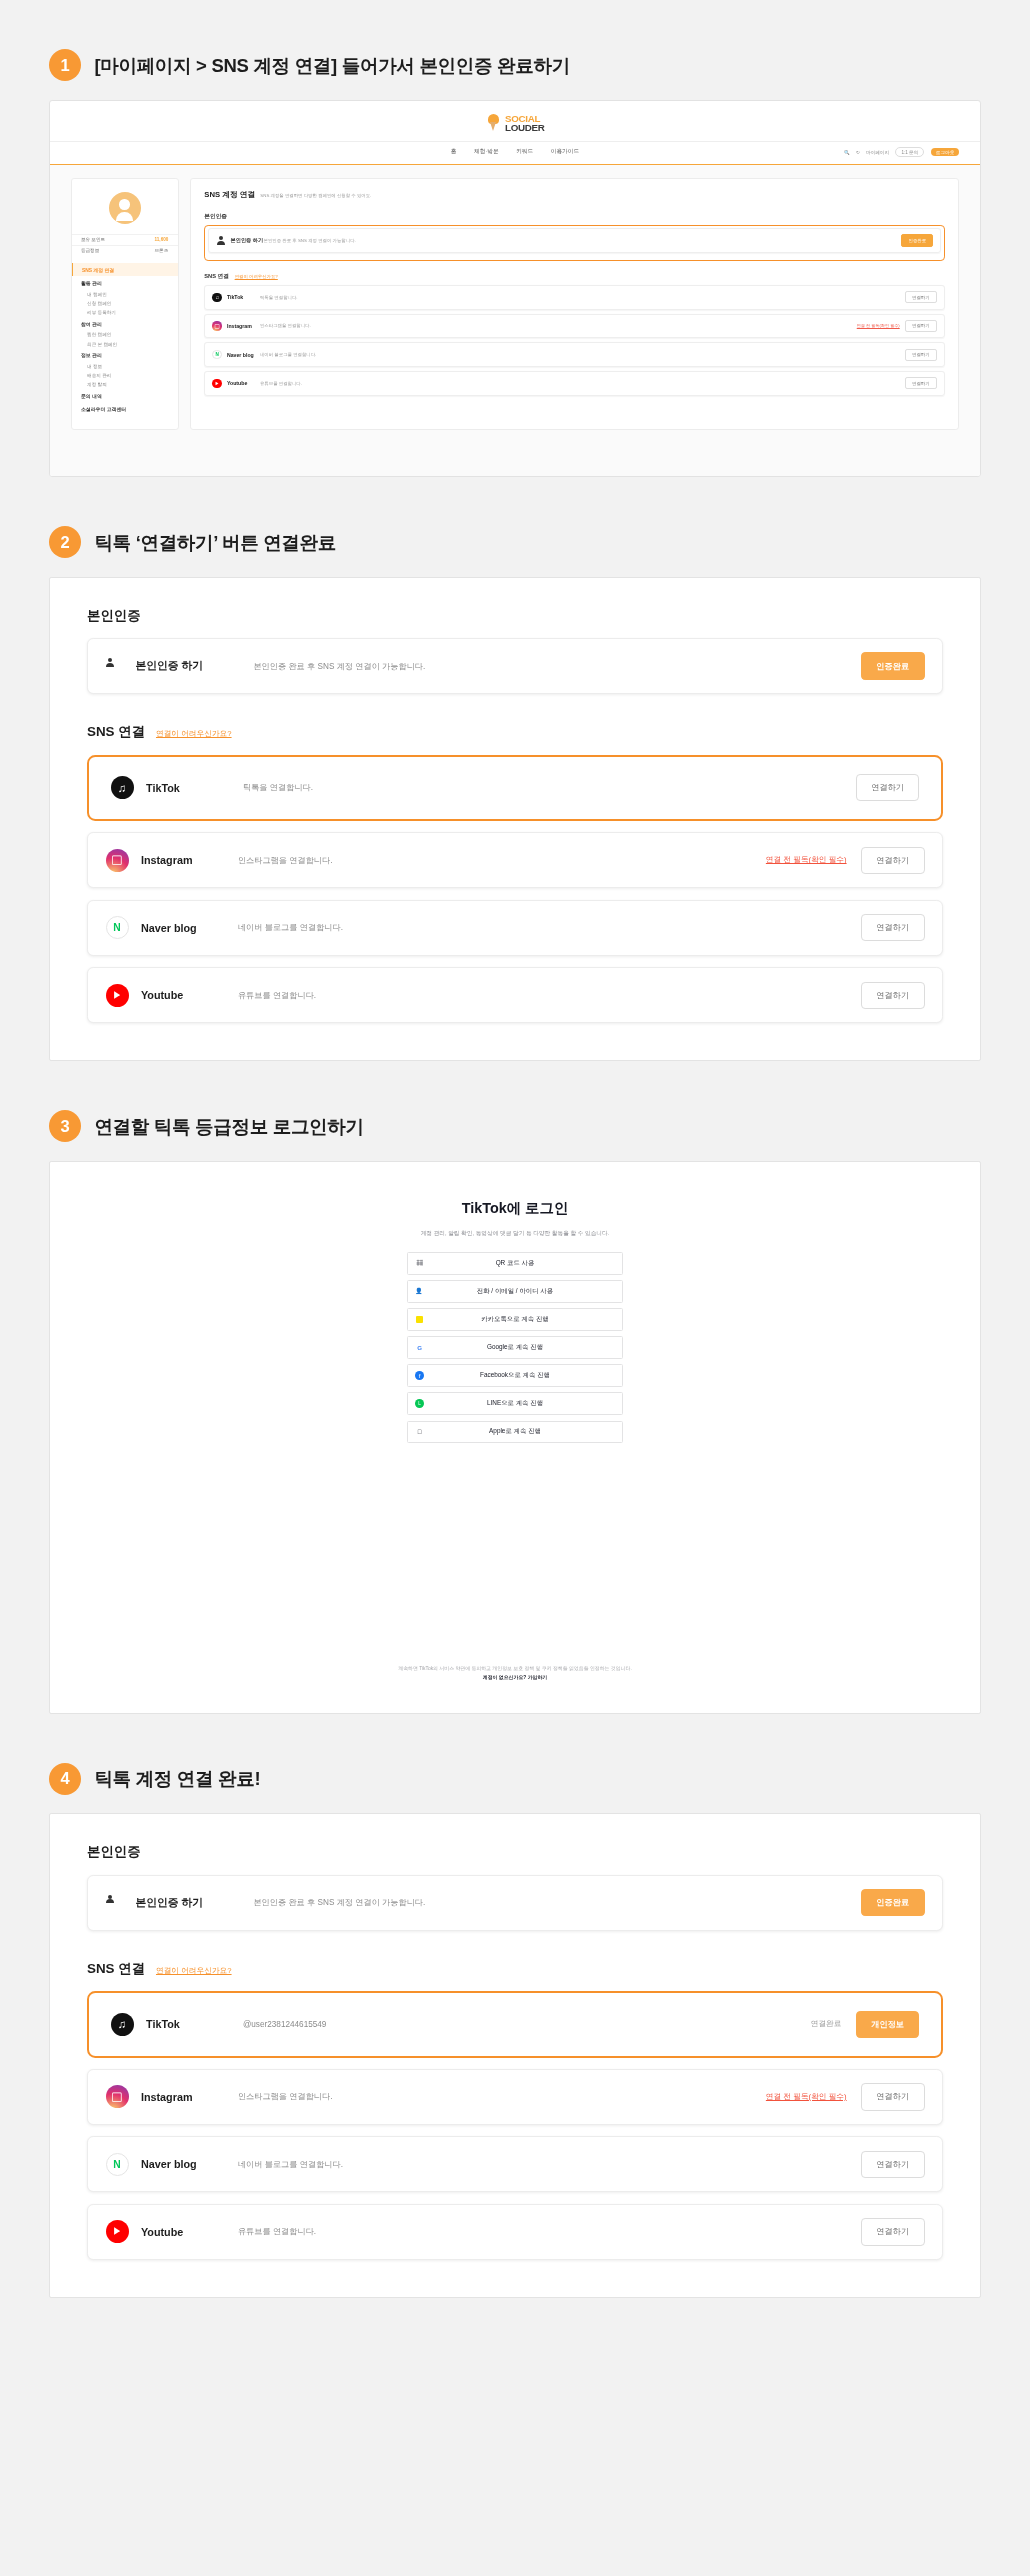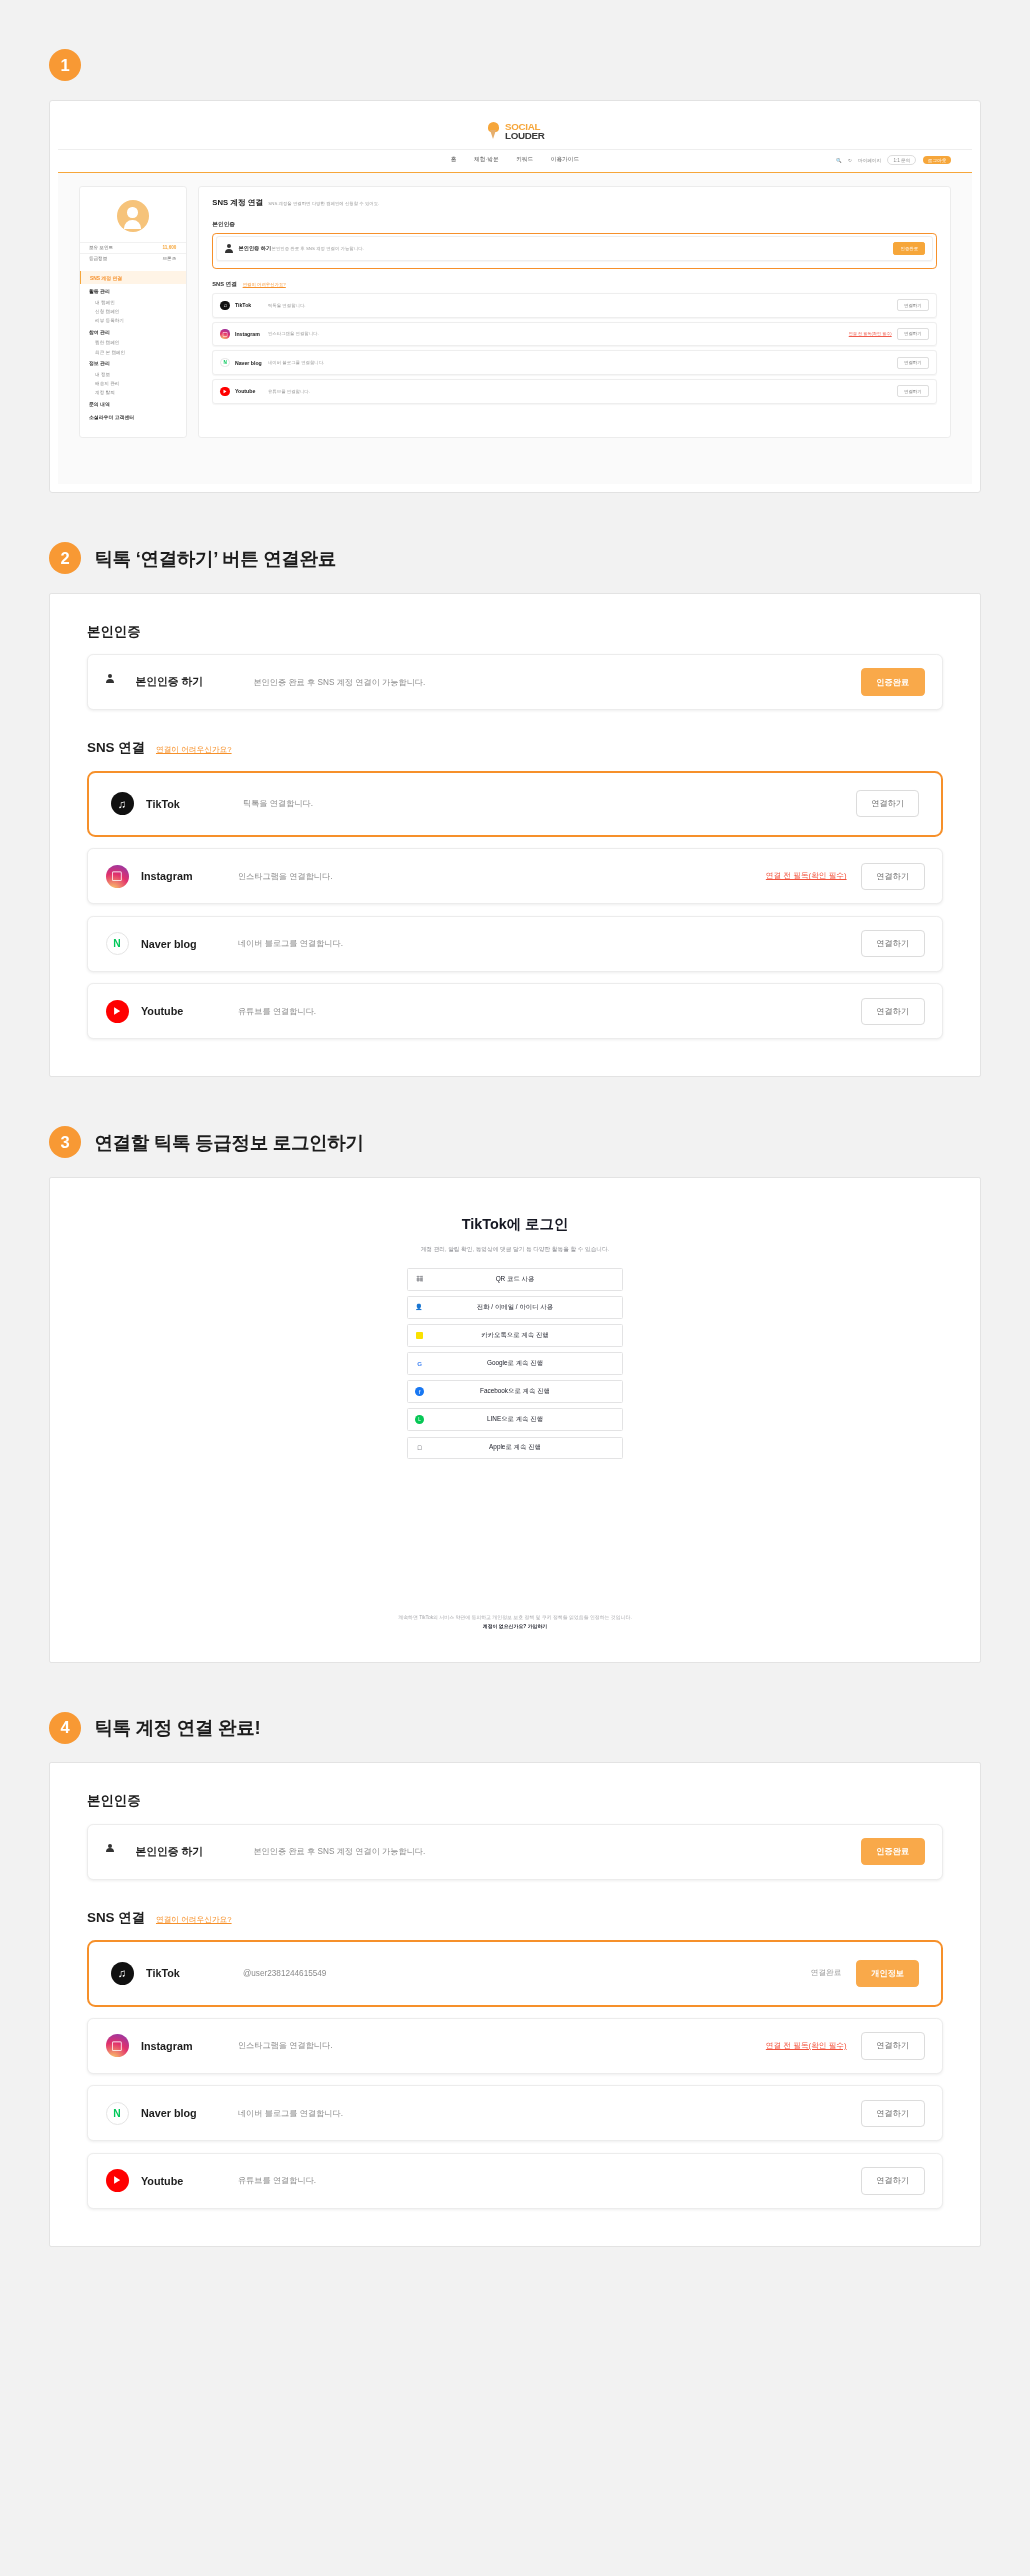--- a/index.html
+++ b/index.html
@@ -48,21 +48,21 @@
   
   .card {
     margin: 0 49px;
     background: #ffffff;
     border: 0.5px solid #e2e2e2;
     border-radius: 3.1px;
   }
 
   
   .browser {
-    padding: 8px;
+    padding: 0;
     overflow: hidden;
   }
   .site-top {
     border-bottom: 0.5px solid #eee;
     padding: 13.4px 0 7.2px 0;
     text-align: center;
     position: relative;
   }
   .logo {
     display: inline-flex;
@@ -338,21 +338,21 @@
   .highlight-wrap .row { margin-bottom: 0; border: none; box-shadow: none; }
 
   .verify-row .row-name { width: 118px; }
 
   
   .tiktok-card {
     margin: 0 49px;
     background:#fff;
     border:0.5px solid #e3e3e3;
     border-radius: 2.1px;
-    height: 486px;
+    height: 553px;
     position: relative;
     padding-top: 37px;
   }
   .tt-inner { width: 216px; margin: 0 auto; text-align:center; }
   .tt-title { font-size: 14.4px; font-weight: bold; color: #161823; margin-bottom: 11.3px;}
   .tt-sub { font-size: 5.7px; color: #8a8b91; line-height: 1.7; margin-bottom: 13.4px; }
   .tt-opt {
     display: flex; align-items:center;
     border: 0.5px solid #e3e3e4;
     border-radius: 1.5px;
@@ -379,20 +379,21 @@
   .sq { width:6.7px;height:6.7px;border-radius:1px; }
 </style>
 </head>
 <body>
 
 <div class="page">
 
   <div class="section">
     <div class="step-header">
       <div class="step-badge">1</div>
+      <div class="step-title">[마이페이지 &gt; SNS 계정 연결] 들어가서 본인인증 완료하기</div>
     </div>
 
     <div class="card browser">
 
       <div class="site-top">
         <div class="logo">
           <div class="logo-ice"></div>
           <div class="logo-text">
             <span class="l1">SOCIAL</span>
             <span class="l2">LOUDER</span>

